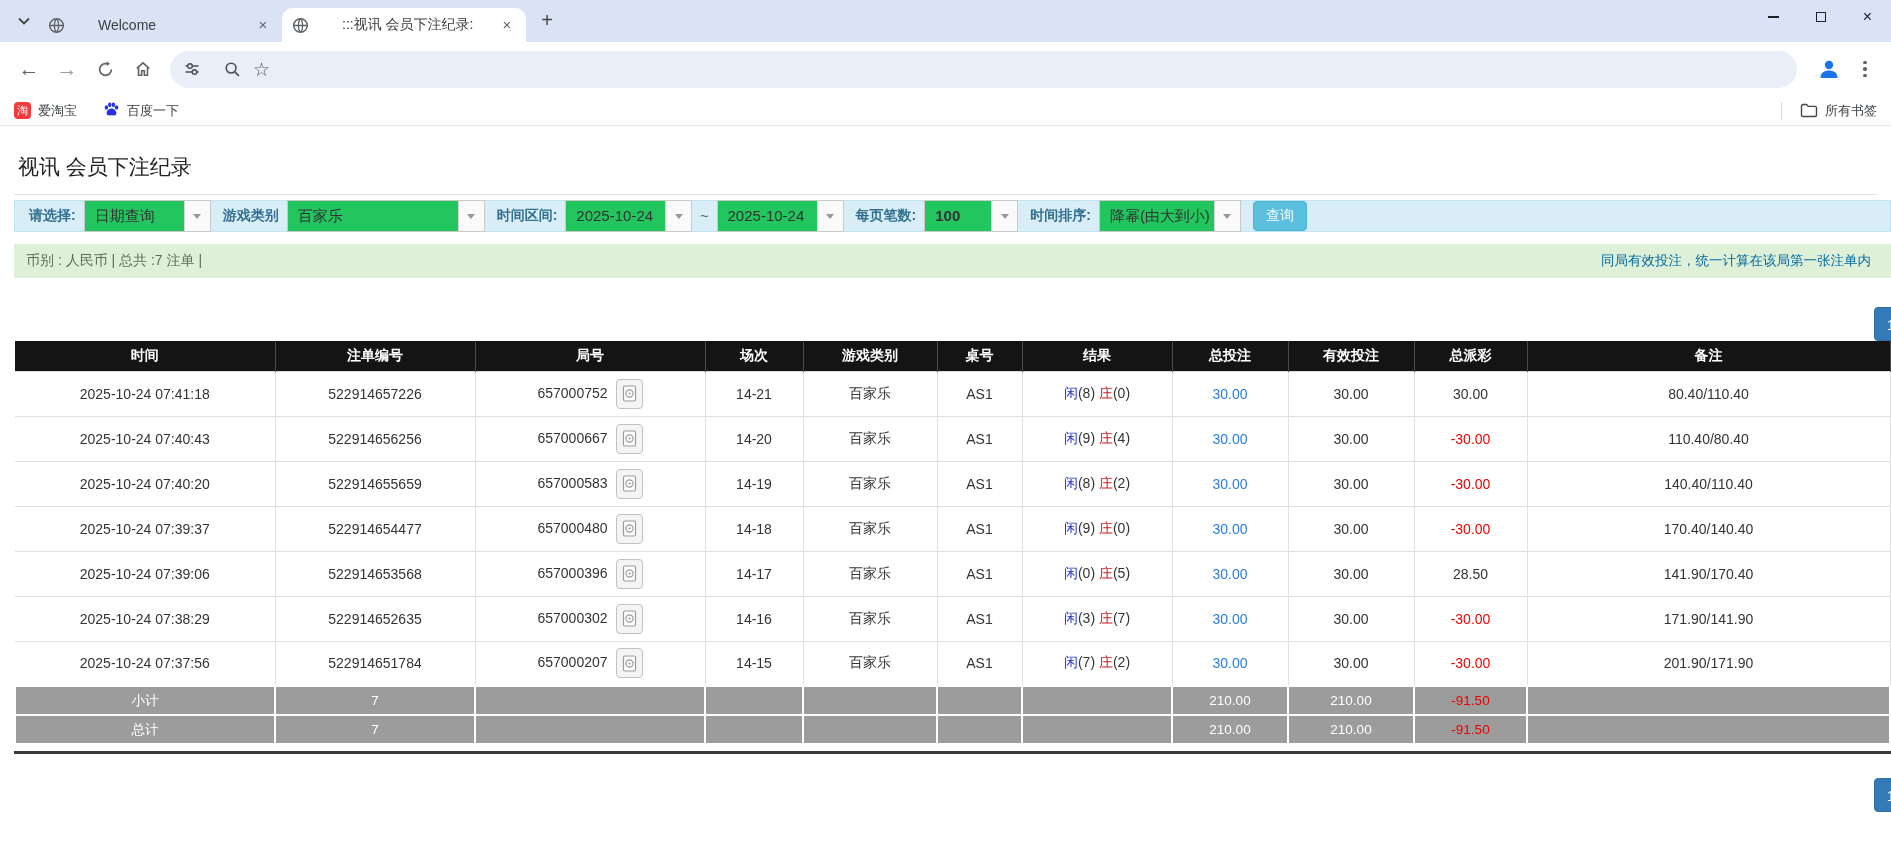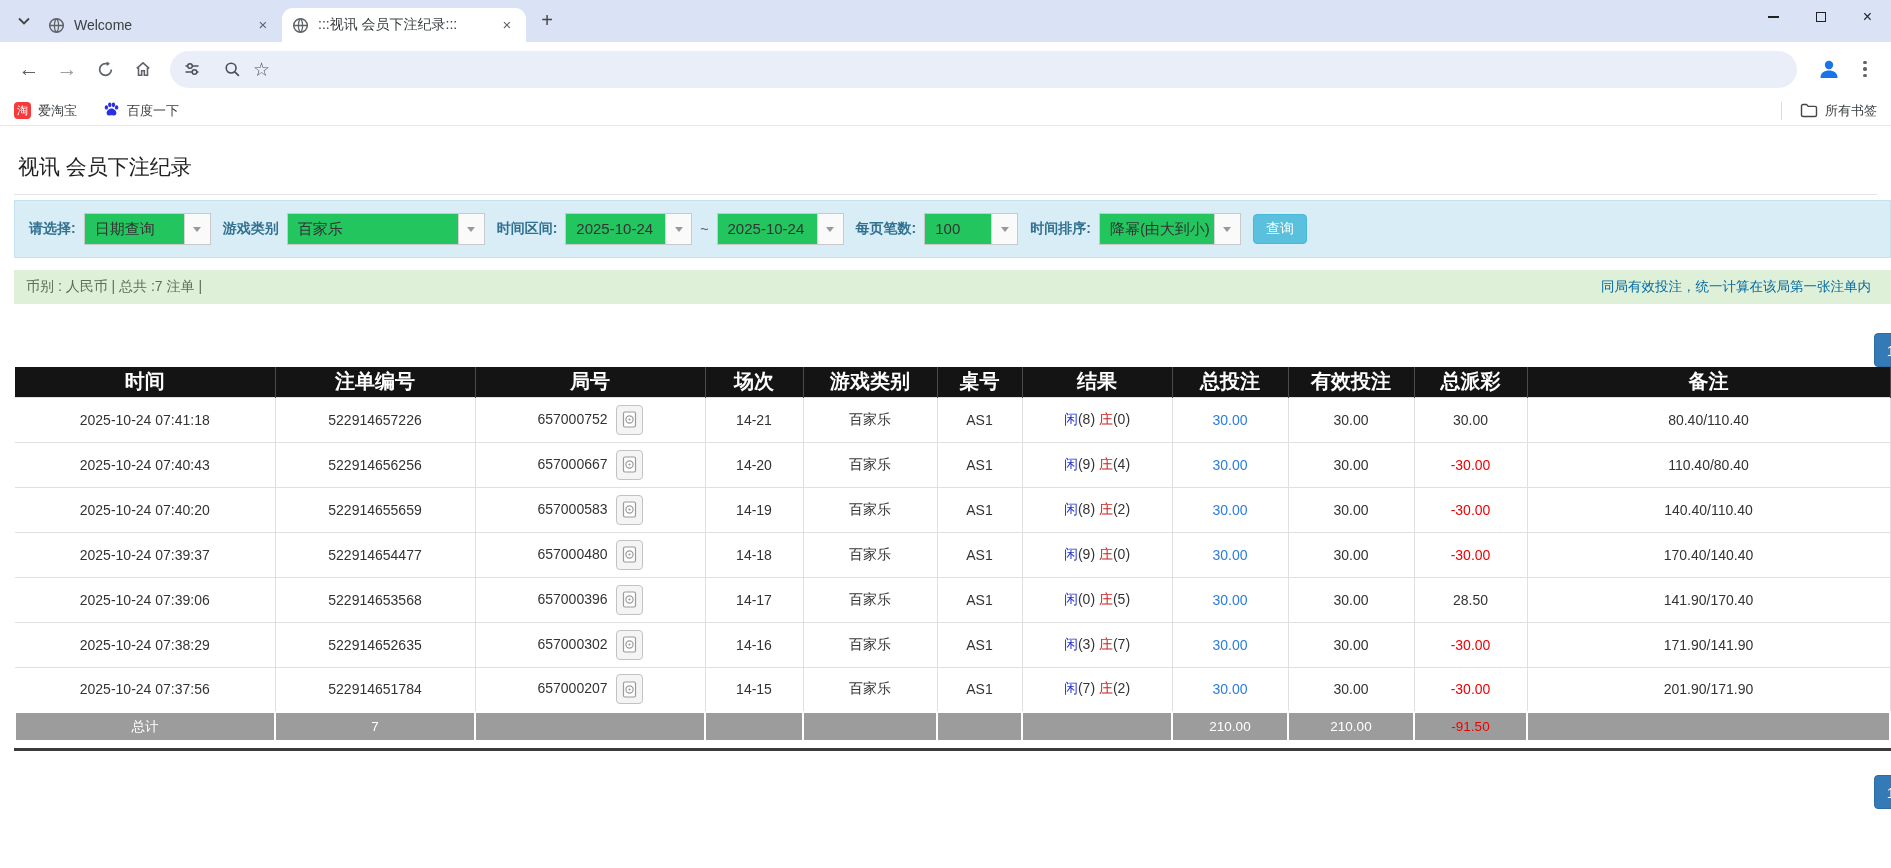--- a/index.html
+++ b/index.html
@@ -4,21 +4,21 @@
 <style>
   * { margin:0; padding:0; box-sizing:border-box; }
   html,body { width:1891px; height:868px; overflow:hidden; background:#fff;
     font-family:"Liberation Sans","DejaVu Sans",sans-serif; }
 
   
   .tabstrip { height:42px; background:#dae3f5; display:flex; align-items:center; position:relative; }
   .tab-search { width:28px; height:28px; margin-left:10px; border-radius:50%; display:flex;
     align-items:center; justify-content:center; cursor:pointer; }
   .tab { width:244px; height:34px; display:flex; align-items:center; padding:0 10px; margin-top:8px;
-    font-size:14px; color:#3c4043; }
+    font-size:14px; color:#3c4043;gap:24px; }
   .tab .favicon { width:17px; height:17px; margin-right:9px; flex:none; }
   .tab .tab-title { flex:1; white-space:nowrap; overflow:hidden; }
   .tab .tab-close { width:18px; height:18px; line-height:17px; text-align:center; border-radius:50%;
     font-size:15px; color:#5f6368; cursor:pointer; }
   .tab.active { background:#fff; border-radius:11px 11px 0 0; height:34px; }
   .newtab { width:26px; height:26px; margin-left:8px; font-size:20px; color:#444; text-align:center;
     line-height:24px; border-radius:50%; cursor:pointer; }
   .wincontrols { position:absolute; right:0; top:0; height:34px; display:flex; }
   .winbtn { width:47px; height:34px; display:flex; align-items:center; justify-content:center;
     color:#202124; font-size:16px; }
@@ -45,51 +45,51 @@
     display:flex; align-items:center; justify-content:center; }
   .bm-right { margin-left:auto; display:flex; align-items:center; gap:8px; }
   .bm-divider { width:1px; height:18px; background:#dcdcdc; margin-right:10px; }
   .bm-all { display:flex; align-items:center; gap:7px; font-size:13px; color:#3c4043; white-space:nowrap; }
 
   
   .content { padding:0 0 0 14px; }
   .page-title { font-size:21px; font-weight:400; color:#222; padding:27px 0 13px 4px; }
   .title-rule { height:1px; background:#e3e3e3; margin-right:14px; }
 
-  .filter-bar { margin-top:5px; height:58px; background:#d9edf7; border:1px solid #c3e3ef;
+  .filter-bar { margin-top:5px; height:32px; background:#d9edf7; border:1px solid #c3e3ef;
     display:flex; align-items:center; padding:0 10px; gap:8px; }
   .flabel { font-size:14px; font-weight:bold; color:#31708f; white-space:nowrap; margin-left:4px; }
   .combo { display:flex; height:32px; background:#22c55e; border:1px solid #c9c9c9; cursor:pointer; }
   .combo-text { line-height:30px; padding:0 10px; font-size:15px; color:#333; white-space:nowrap; overflow:hidden; }
   .combo-btn { width:26px; border-left:1px solid #d5d5d5; background:#fafafa; display:flex;
     align-items:center; justify-content:center; }
   .caret { width:0; height:0; border-left:4px solid transparent; border-right:4px solid transparent;
     border-top:5px solid #999; }
   .c-select .combo-text { width:99px; }
   .c-game .combo-text { width:170px; }
   .c-date .combo-text { width:99px; }
-  .c-pp .combo-text { width:66px; }
+  .c-pp .combo-text { width:66px;font-weight:bold; }
   .c-sort .combo-text { width:114px; }
   .range-sep { font-size:14px; color:#555; }
   .search-btn { background:#5bc0de; color:#fff; border:1px solid #46b8da; border-radius:4px;
     font-size:14px; height:30px; padding:0 12px; margin-left:4px; cursor:pointer; }
 
   .info-bar { margin-top:12px; height:34px; background:#dff0d8; display:flex; align-items:center;
     justify-content:space-between; padding:0 12px; }
   .info-left { font-size:14px; color:#5a6e5a; }
   .info-right { font-size:13.5px; color:#0369a1; padding-right:8px; }
 
   .pagerow { display:flex; justify-content:flex-end; }
   .pagerow.top { margin-top:29px; }
   .pagerow.bottom { margin-top:24px; }
   .pagebtn { width:34px; height:34px; background:#337ab7; border:1px solid #2e6da4; border-radius:4px;
     color:#fff; font-size:15px; margin-right:-17px; cursor:pointer; }
 
   table.bet-table { width:100%; border-collapse:collapse; table-layout:fixed; }
-  .bet-table th { background:#141414; color:#fff; font-size:20px; font-weight:bold; height:30px;
+  .bet-table th { background:#141414; color:#fff; font-size:14px; font-weight:bold; height:30px;
     border-right:1px solid #4a4a4a; }
   .bet-table td { height:45px; text-align:center; font-size:14px; color:#333;
     border:1px solid #e0e0e0; white-space:nowrap; overflow:hidden; }
   .bet-table tr.datarow td:first-child { border-left:none; }
   .res-player { color:#2233cc; }
   .res-banker { color:#cc2222; }
   .res-num { color:#333; }
   .bet-link { color:#2a7de1; cursor:pointer; }
   td.neg, .sumrow td.neg { color:#ee0000; }
   .video-btn { display:inline-flex; width:27px; height:30px; border:1px solid #c2c2c2; border-radius:4px;
@@ -431,32 +431,45 @@
           <td>14-15</td>
           <td>百家乐</td>
           <td>AS1</td>
           <td><span class="res-player">闲</span><span class="res-num">(7) </span><span class="res-banker">庄</span><span class="res-num">(2)</span></td>
           <td><span class="bet-link">30.00</span></td>
           <td>30.00</td>
           <td class="neg">-30.00</td>
           <td>201.90/171.90</td>
         </tr>
         <tr class="sumrow">
-          <td>总计</td>
+          <td>小计</td>
           <td>7</td>
           <td></td>
           <td></td>
           <td></td>
           <td></td>
           <td></td>
           <td>210.00</td>
           <td>210.00</td>
           <td class="neg">-91.50</td>
           <td></td>
         </tr>
+        <tr class="sumrow">
+          <td>总计</td>
+          <td>7</td>
+          <td></td>
+          <td></td>
+          <td></td>
+          <td></td>
+          <td></td>
+          <td>210.00</td>
+          <td>210.00</td>
+          <td class="neg">-91.50</td>
+          <td></td>
+        </tr>
       </tbody>
   </table>
   <div class="table-bottom-rule"></div>
 
   <div class="pagerow bottom">
     <button class="pagebtn">1</button>
   </div>
 </div>
 
 </body></html>

